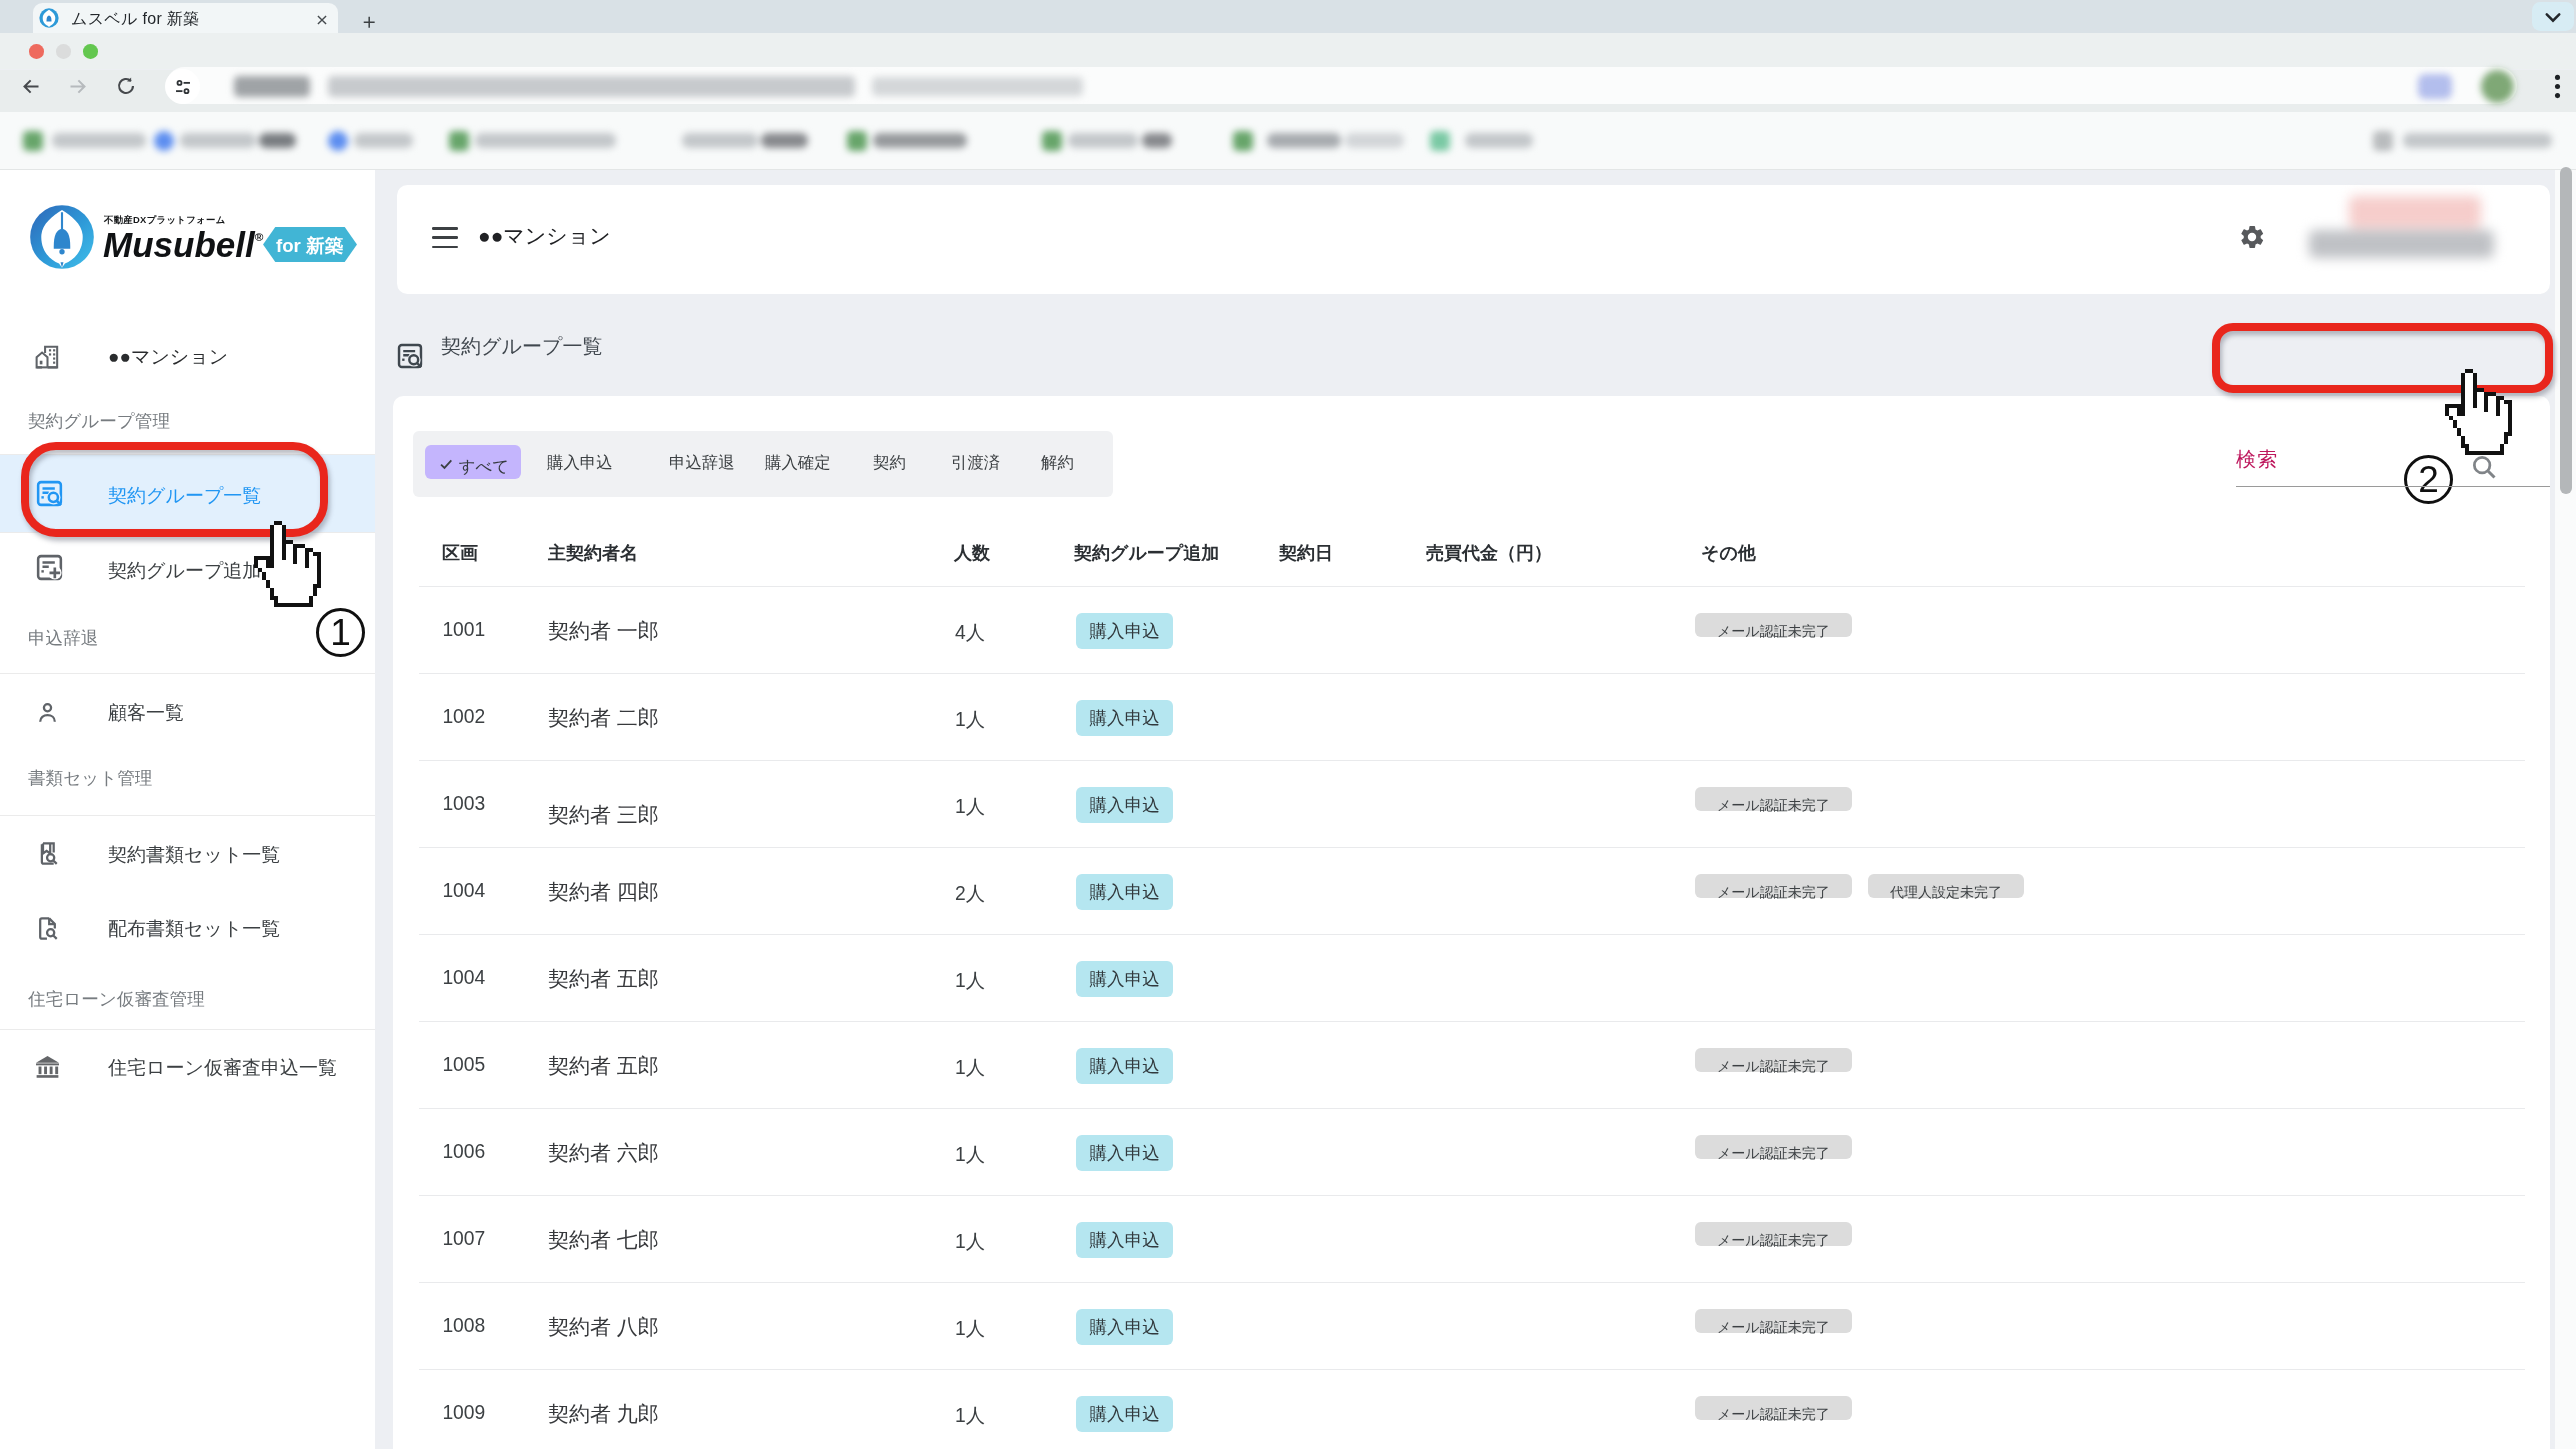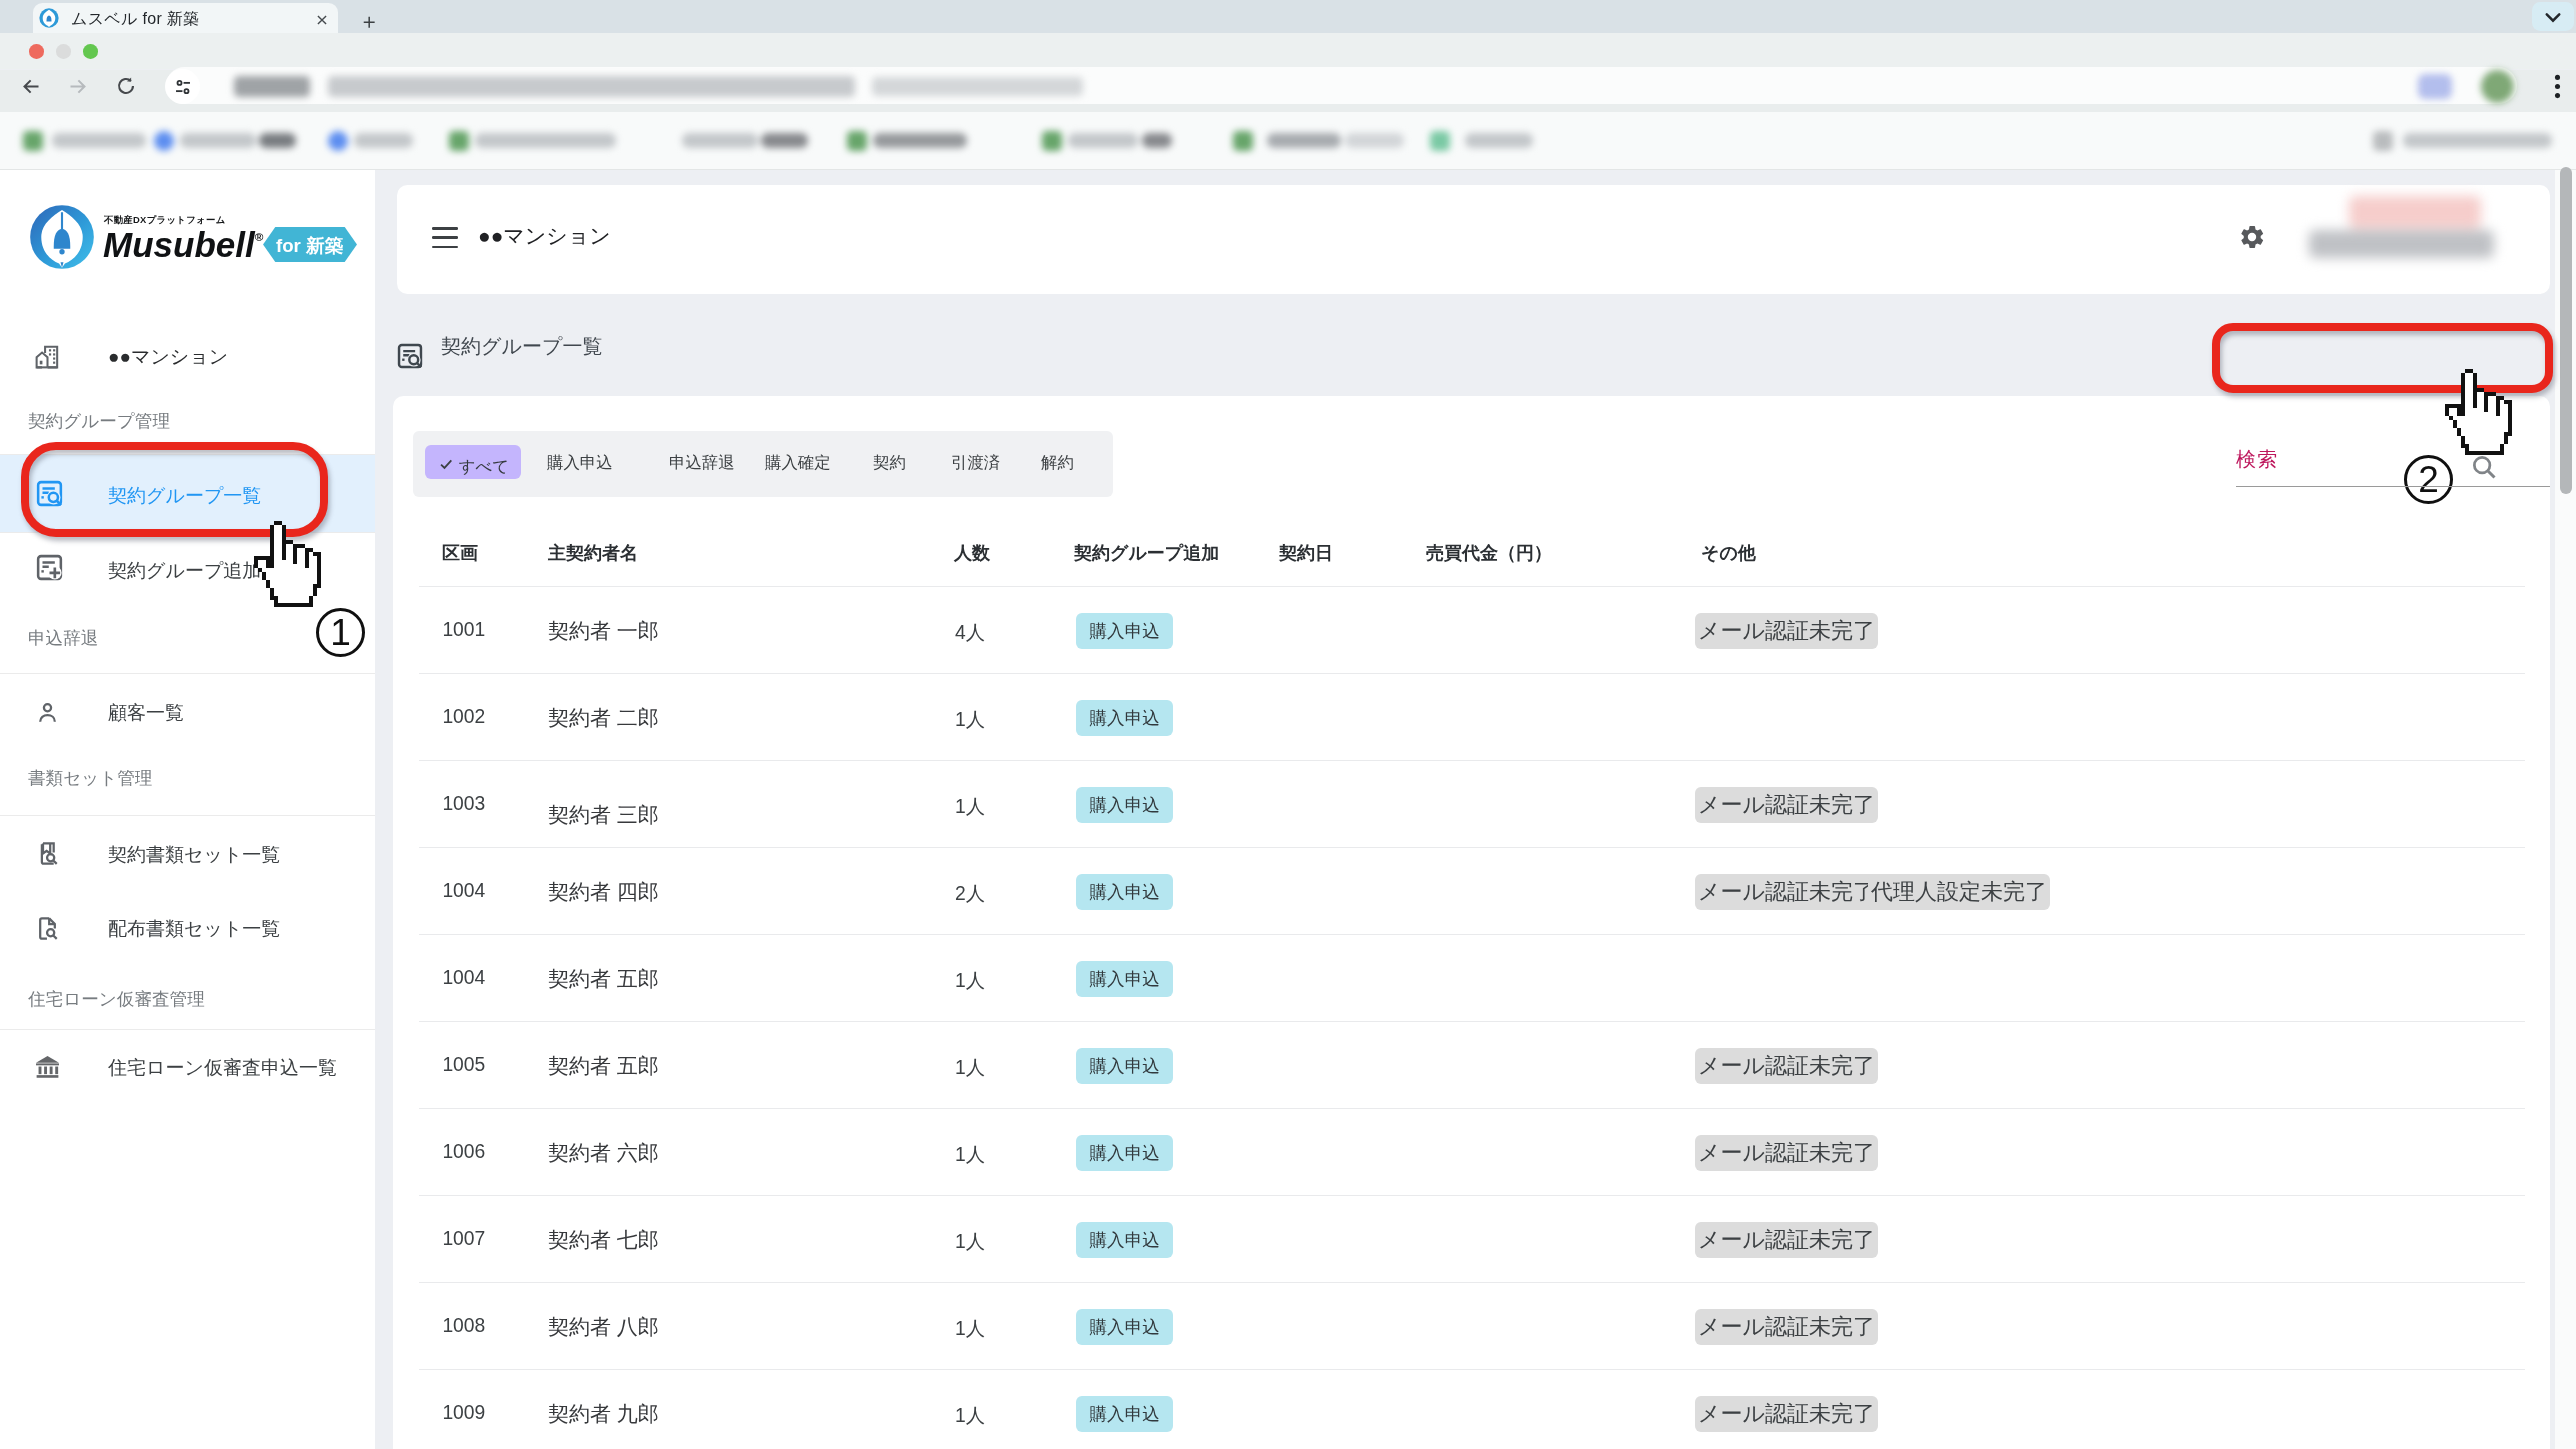--- a/index.html
+++ b/index.html
@@ -45,21 +45,21 @@
 
 #searchtxt{left:2236px;top:276px;font-size:20px;color:#be185d;letter-spacing:1.2px;z-index:2}
 #searchline{left:2236px;top:316px;width:314px;border-top:1.2px solid #9a9a9a;z-index:2}
 
 #tbl{position:absolute;left:26px;top:190px;width:2106px;border-top:0.6px solid #e9eaec}
 .trow{position:relative;height:87px;border-bottom:0.6px solid #e9eaec}
 .th{position:absolute;top:145px;font-size:18px;font-weight:bold;color:#2b2f33}
 .td{position:absolute;font-size:19.3px;color:#3c4043}
 .tname{position:absolute;font-size:21px;color:#37393c}
 .cychip{position:absolute;left:657px;height:36px;line-height:36px;padding:0 13.5px;background:#b5e6f0;border-radius:5.9px;font-size:17.6px;color:#31393d}
-.gychip{position:absolute;height:36px;line-height:36px;padding:0 3px;background:#dcdcdc;border-radius:5.9px;font-size:22px;color:#3c4043}
+.gychip{position:absolute;height:24px;line-height:36px;padding:0 22px;background:#dcdcdc;border-radius:5.9px;font-size:14px;color:#3c4043}
 
 #sbtrack{left:2555px;top:0;width:21px;height:1279px;background:#fafbfb}
 #sbthumb{left:2560px;top:-3.5px;width:12.3px;height:327px;background:#b4b7b9;border-radius:5.9px}
 
 .redbox{position:absolute;border:8.8px solid #e9261c;filter:drop-shadow(2.9px 4.1px 2.9px rgba(100,105,120,.45))}
 .numcirc{position:absolute;width:49px;height:49px;border:3.5px solid #101010;border-radius:50%;background:#fff;text-align:center;font-size:37px;color:#101010;line-height:43px}
 .hand{position:absolute;width:71px;height:88px}
 </style></head>
 <body>
 <div id="root">

